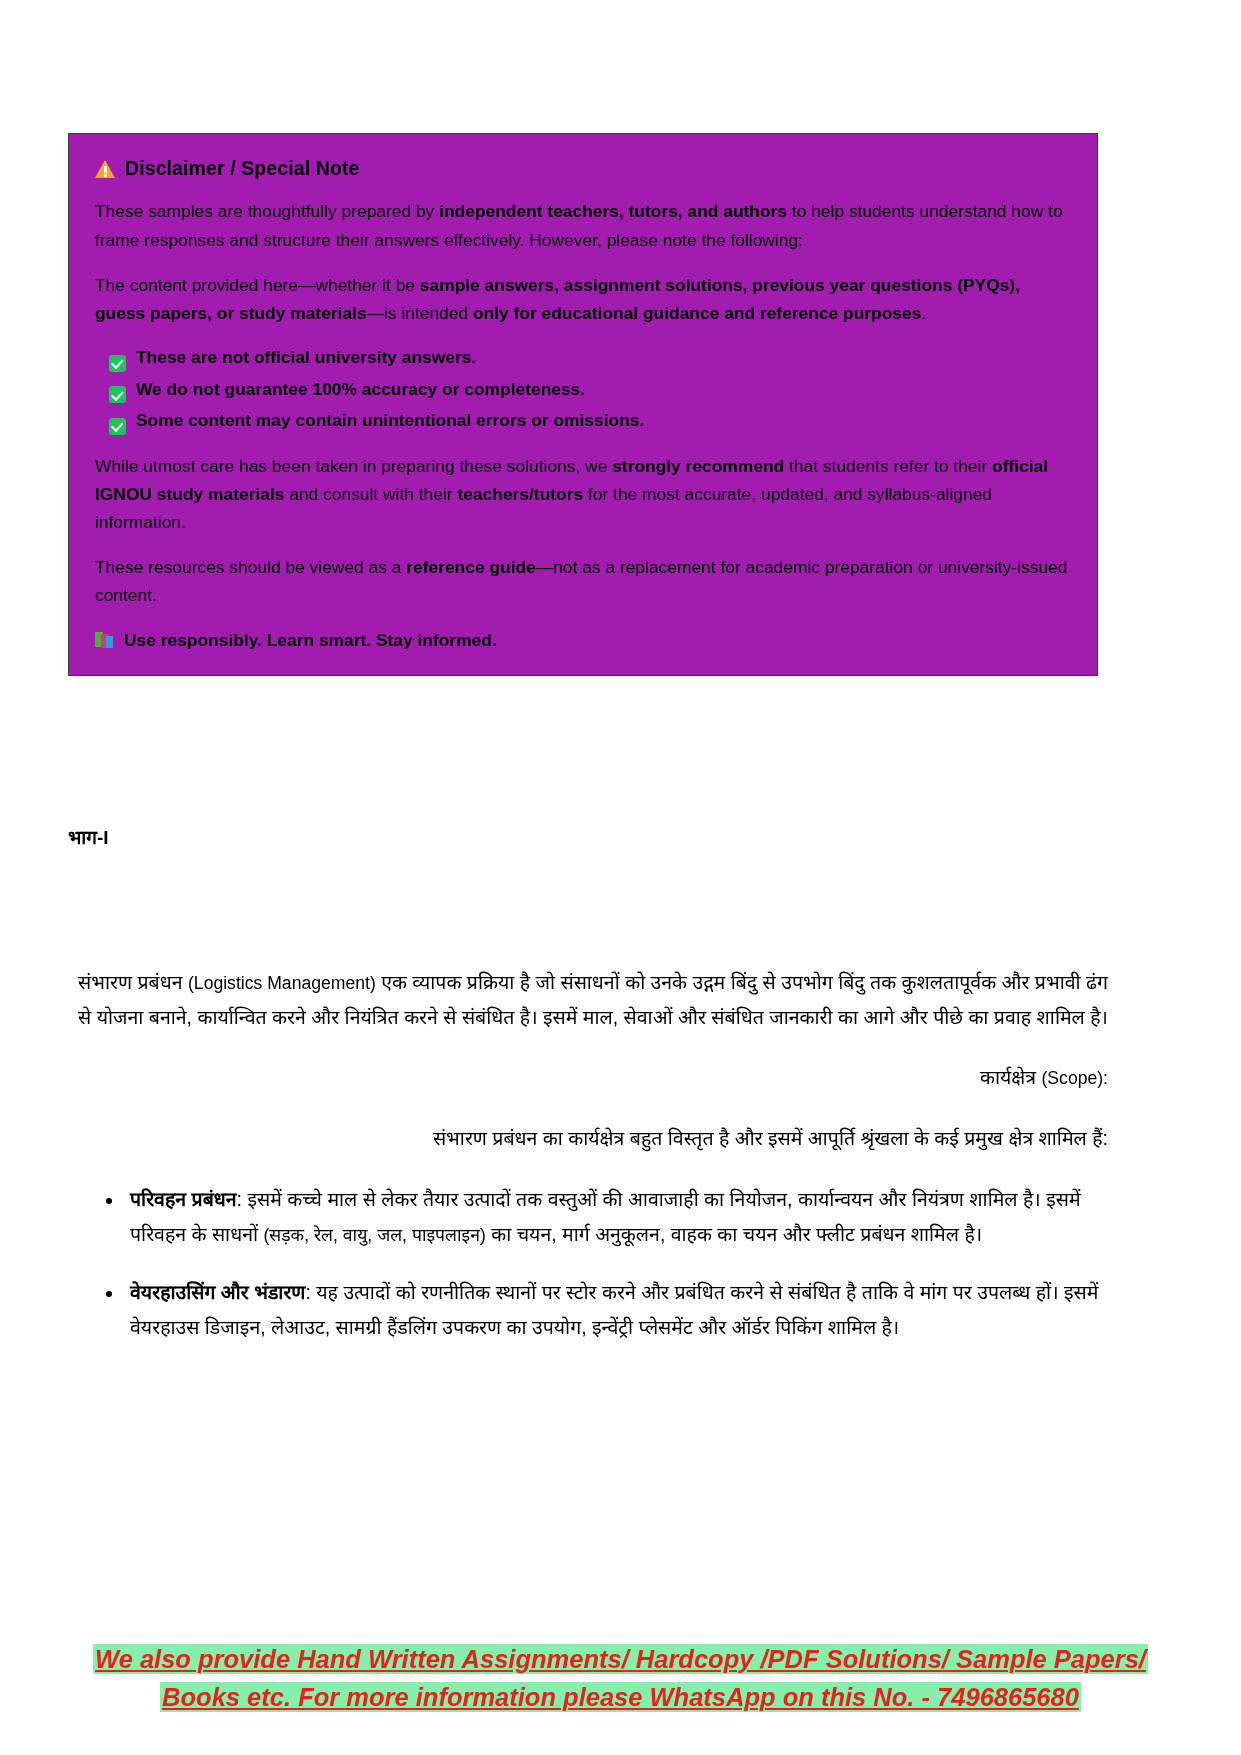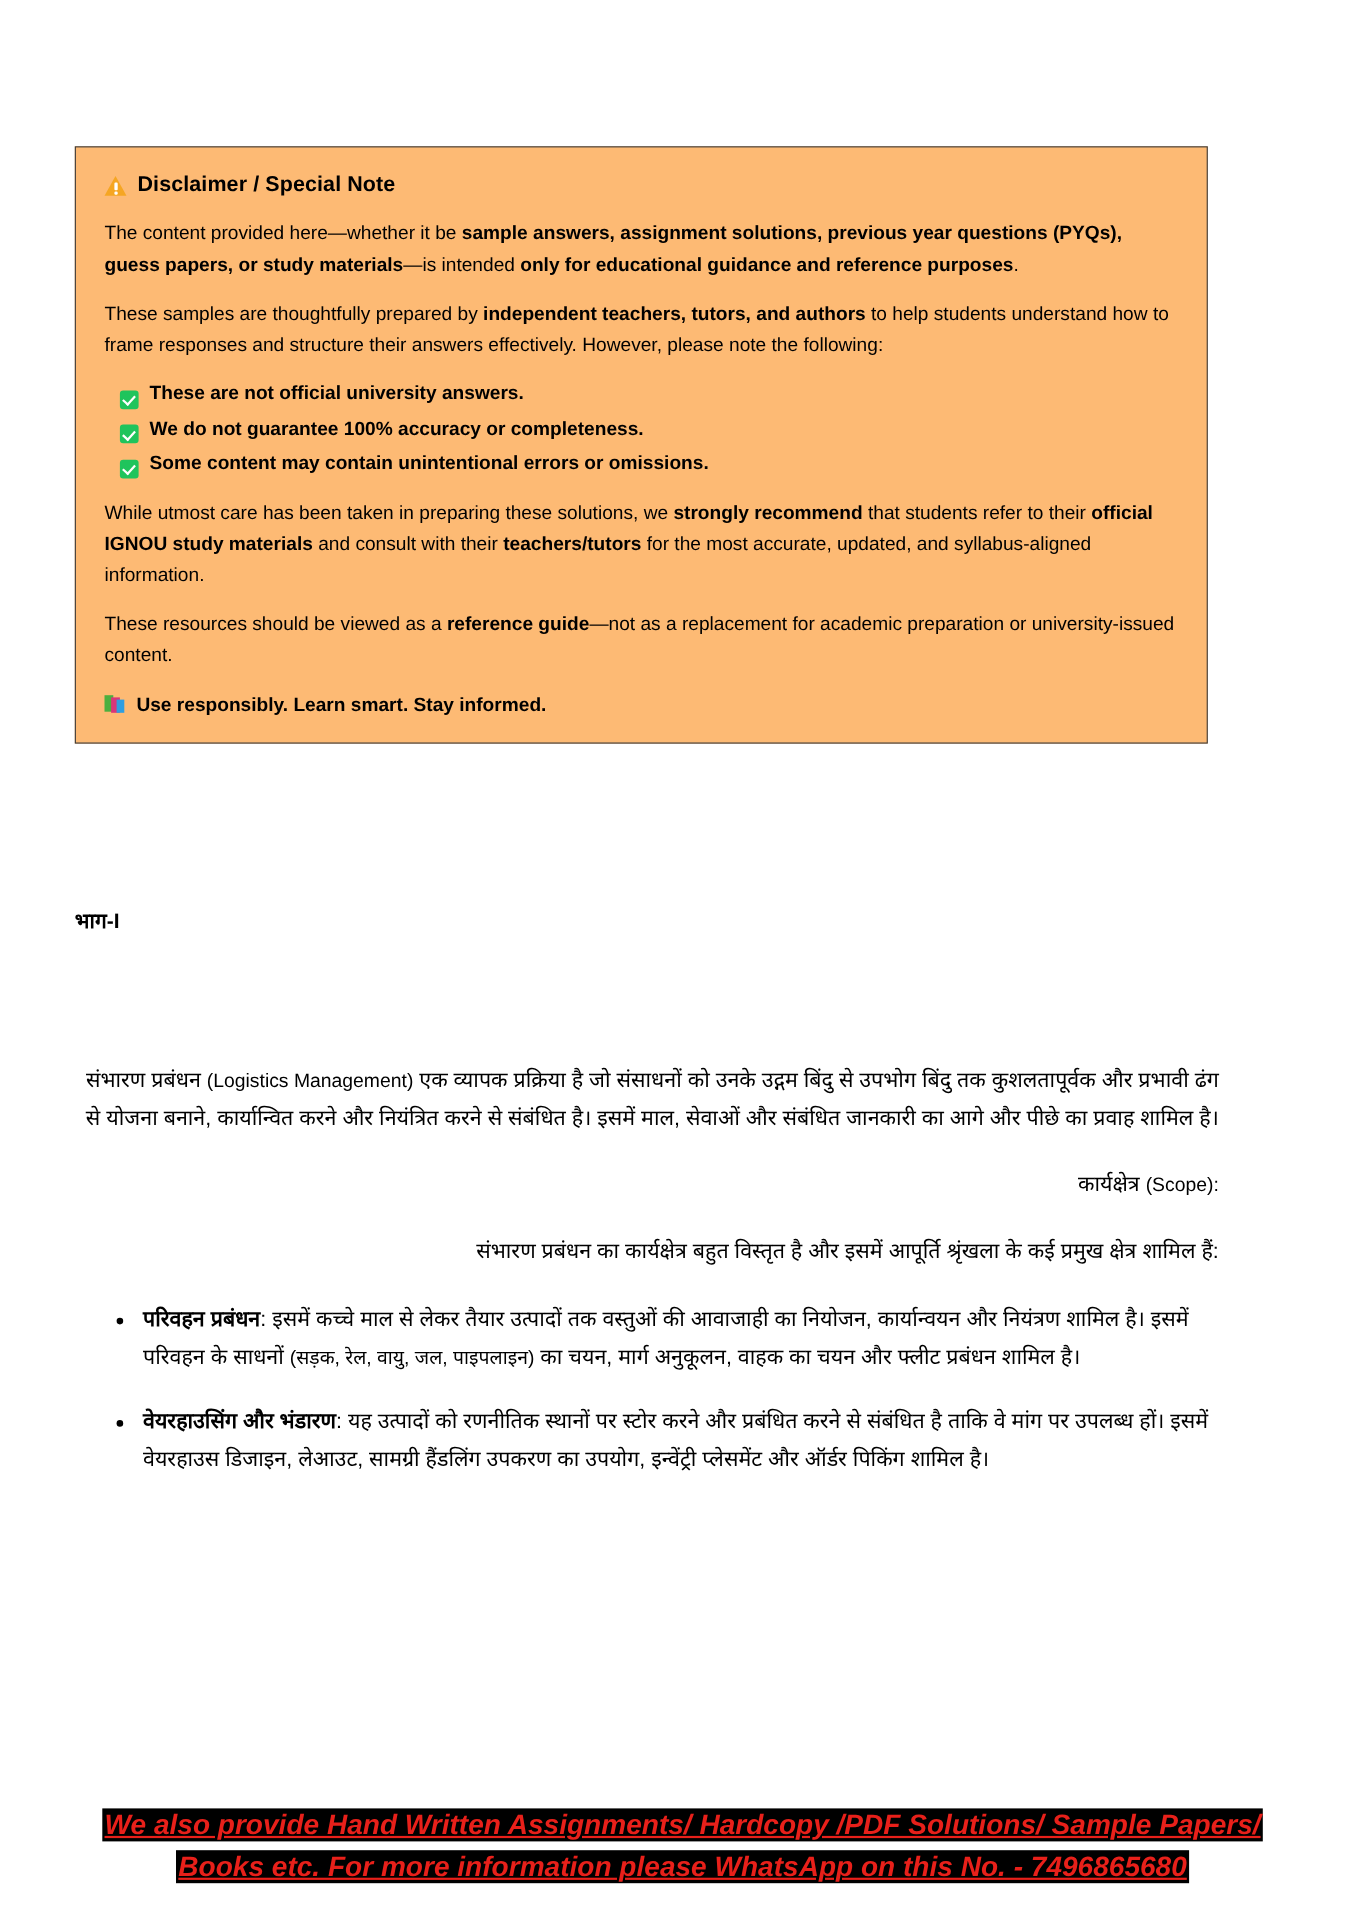--- a/index.html
+++ b/index.html
@@ -23,21 +23,21 @@
   }
 
   
   .disclaimer-box {
     position: absolute;
     left: 68px;
     top: 133px;
     width: 1030px;
     box-sizing: border-box;
     border: 1.4px solid #3a3a3a;
-    background: #fdba74;
+    background: #a21caf;
     padding: 18px 26px 22px 26px;
   }
 
   .disc-title {
     font-size: 19.5px;
     font-weight: bold;
     line-height: 1.3;
     margin: 4px 0 16px 0;
     display: flex;
     align-items: center;
@@ -215,21 +215,21 @@
     right: 0;
     top: 1640px;
     text-align: center;
   }
   .footer-line {
     display: block;
     text-align: center;
     line-height: 1.5;
   }
   .footer-line span {
-    background: #000000;
+    background: #86efac;
     color: #e8201a;
     font-weight: bold;
     font-style: italic;
     font-size: 25.5px;
     text-decoration: underline;
     text-decoration-thickness: 2px;
     text-underline-offset: 2px;
     padding: 1px 2px;
     box-decoration-break: clone;
     text-align: right;
@@ -245,23 +245,23 @@
 
     <div class="disc-title">
       <span class="warn-icon">
         <span class="tri"></span>
           <span class="bang"></span>
           <span class="dot"></span>
       </span>
       <span>Disclaimer / Special Note</span>
     </div>
 
+    <p class="disc-p"><span>These samples are thoughtfully prepared by </span><b>independent teachers, tutors, and authors</b><span> to help students understand how to frame responses and structure their answers effectively. However, please note the following:</span></p>
+
     <p class="disc-p"><span>The content provided here—whether it be </span><b>sample answers, assignment solutions, previous year questions (PYQs), guess papers, or study materials</b><span>—is intended </span><b>only for educational guidance and reference purposes</b><span>.</span></p>
-
-    <p class="disc-p"><span>These samples are thoughtfully prepared by </span><b>independent teachers, tutors, and authors</b><span> to help students understand how to frame responses and structure their answers effectively. However, please note the following:</span></p>
 
     <ul class="check-list">
       <li>
         <span class="check-box"></span>
         <span>These are not official university answers.</span>
       </li>
       <li>
         <span class="check-box"></span>
         <span>We do not guarantee 100% accuracy or completeness.</span>
       </li>

